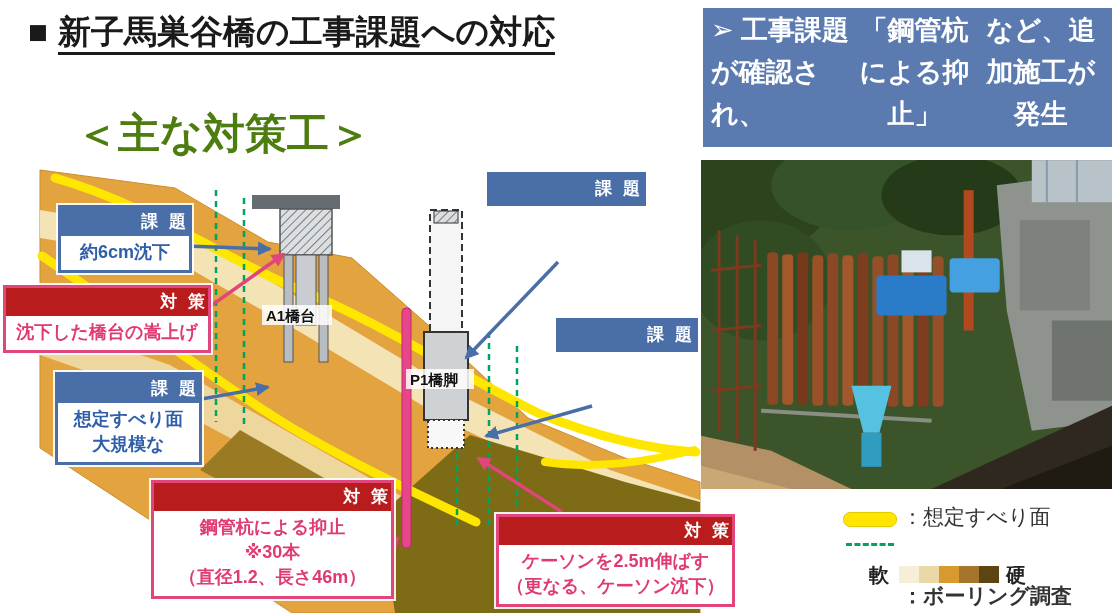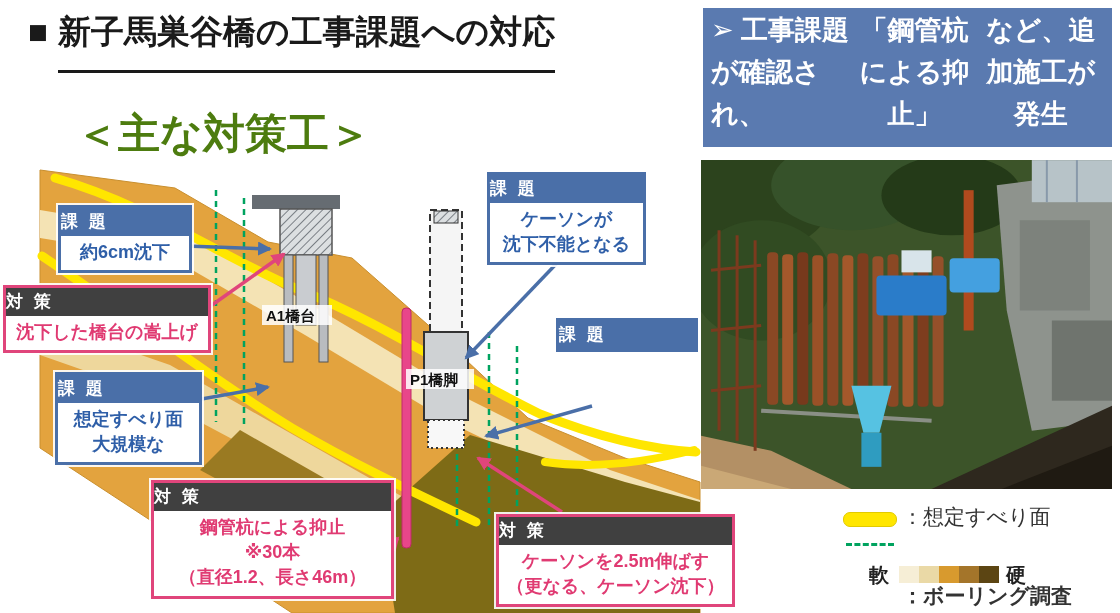--- a/index.html
+++ b/index.html
@@ -5,44 +5,44 @@
   html,body { margin:0; padding:0; background:#fff; }
   #page {
     position:relative; width:1120px; height:613px; background:#ffffff;
     font-family:"Liberation Sans","DejaVu Sans",sans-serif; overflow:hidden;
   }
   .abs { position:absolute; }
 
   
   #title { left:28px; top:10px; font-size:33px; font-weight:bold; color:#1a1a1a; white-space:nowrap; z-index:6; }
   #title .bullet { margin-right:10px; }
-  #title .ttl { border-bottom:3px solid #1a1a1a; padding-bottom:20px; }
+  #title .ttl { border-bottom:3px solid #1a1a1a; padding-bottom:2px; }
 
   
   #note-box {
     left:703px; top:8px; width:409px; height:139px; background:#5a7ab0; color:#fff;
     font-weight:bold; font-size:27px; line-height:1.55; box-sizing:border-box;
     display:flex; flex-direction:row; justify-content:center; padding:2px 8px; z-index:6;
   }
   #note-box .n1 { text-align:left; }
   #note-box .n2, #note-box .n3 { text-align:center; }
 
   
   #subtitle { left:76px; top:106px; font-size:42px; font-weight:bold; color:#4d7c0f; z-index:6; }
 
   
   #diagram-svg { left:0; top:150px; z-index:1; }
 
   
   .callout { position:absolute; background:#fff; z-index:5; box-shadow:0 0 0 2px rgba(255,255,255,0.9); }
   .callout.blue { border:3px solid #4a6fa8; }
   .callout.pink { border:3px solid #e0457b; }
-  .callout .hdr { color:#fff; font-weight:bold; text-align:left; font-size:17px; padding:2px 0 3px; letter-spacing:3px; }
+  .callout .hdr { color:#fff; font-weight:bold; text-align:right; font-size:17px; padding:2px 0 3px; letter-spacing:3px; }
   .callout.blue .hdr { background:#4a6fa8; }
-  .callout.pink .hdr { background:#404040; }
+  .callout.pink .hdr { background:#b91c1c; }
   .callout .body { text-align:center; font-weight:bold; padding:4px 4px 5px; line-height:1.4; }
   .callout.blue .body { color:#2f5fa8; font-size:18px; }
   .callout.pink .body { color:#e03a72; font-size:18px;border-radius:7px; }
 
   
   #photo { left:701px; top:160px; width:411px; height:329px; overflow:hidden; z-index:2; background:#3c5429; }
 
   
   #legend-slip-swatch { left:843px; top:512px; width:52px; height:13px; background:#ffe600; border:1px solid #e2ca00; border-radius:7px; z-index:6; }
   #legend-slip-label  { left:902px; top:503px; font-size:21px; font-weight:400; color:#333; z-index:6; }
@@ -160,24 +160,20 @@
   <div class="callout blue" style="left:55px; top:372px; width:141px;">
     <div class="hdr">課 題</div>
     <div class="body">
       <div>想定すべり面</div>
       <div>大規模な</div>
     </div>
   </div>
 
   <div class="callout blue" style="left:487px; top:172px; width:153px;">
     <div class="hdr">課 題</div>
-    <div class="body">
-      <div>ケーソンが</div>
-      <div>沈下不能となる</div>
-    </div>
   </div>
 
   <div class="callout blue" style="left:556px; top:318px; width:136px;">
     <div class="hdr">課 題</div>
   </div>
 
   <div class="callout pink" style="left:151px; top:480px; width:237px;">
     <div class="hdr">対 策</div>
     <div class="body">
       <div>鋼管杭による抑止</div>

